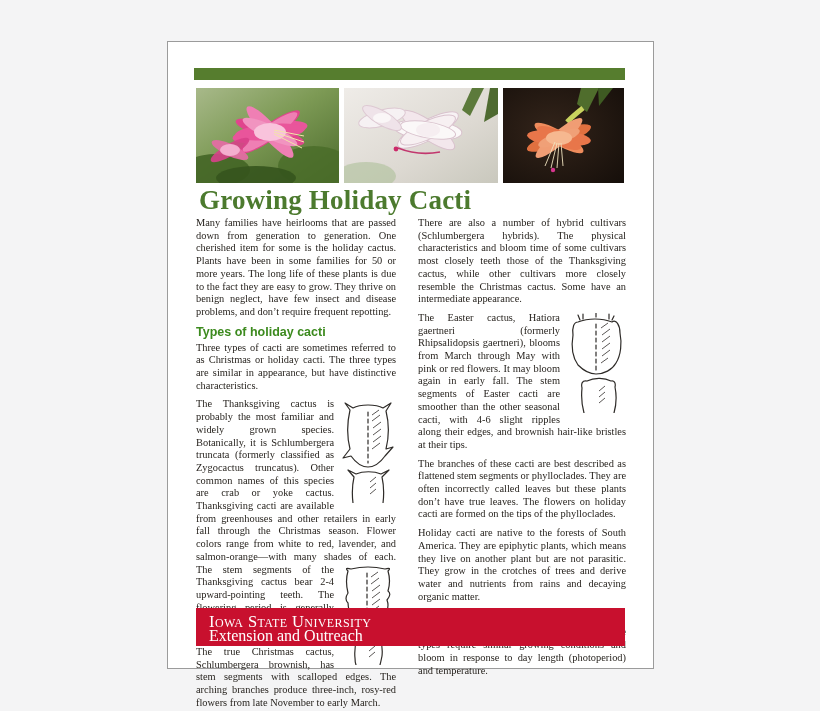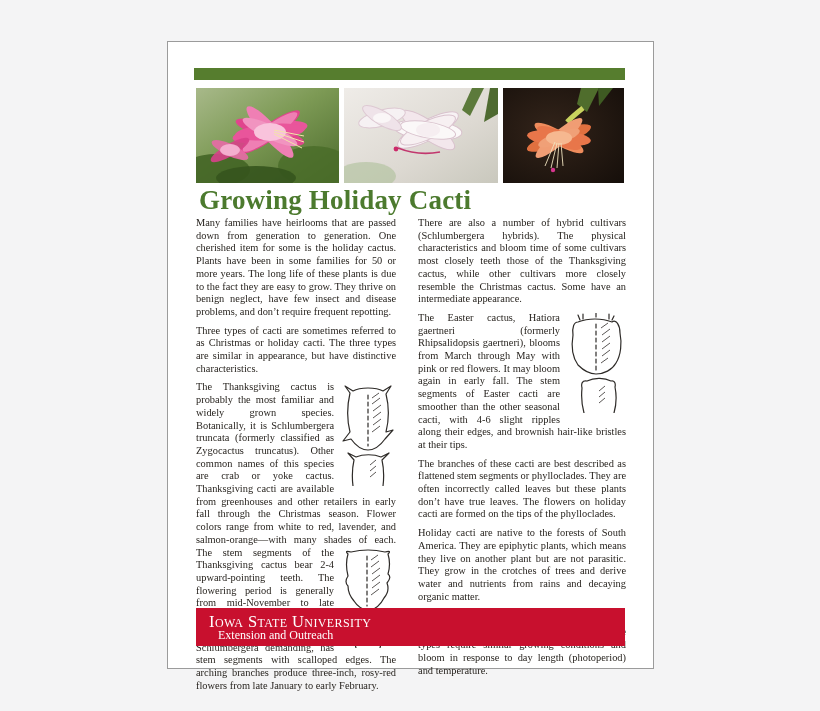--- a/index.html
+++ b/index.html
@@ -56,21 +56,21 @@
   .footnote .sep{display:inline-block;width:9px;}
   .redbar{
     position:absolute;left:28px;top:566px;width:429px;height:38px;
     background:var(--footer_red,#c8102e);color:#fff;
     padding:6px 0 0 13px;box-sizing:border-box;
   }
   .isu{
     font-family:"Liberation Serif",serif;font-variant:small-caps;
     font-size:16.5px;line-height:16px;letter-spacing:.4px;font-weight:400;
   }
-  .ext{font-family:"Liberation Serif",serif;font-size:12px;line-height:11px;margin-left:9px;}
+  .ext{font-family:"Liberation Serif",serif;font-size:16px;line-height:11px;}
 </style>
 </head>
 <body>
 
 <div class="paper">
 
   <div class="greenbar"></div>
 
   <div class="photos">
     <figure class="ph1">
@@ -170,20 +170,21 @@
     </figure>
   </div>
 
   <h1 class="title">Growing Holiday Cacti</h1>
 
   <div class="cols">
 
     <div class="col left">
       <p><span>Many families have heirlooms that are passed down from generation to generation. One cherished item for some is the holiday cactus. Plants have been in some families for 50 or more years. The long life of these plants is due to the fact they are easy to grow. They thrive on benign neglect, have few insect and disease problems, and don’t require frequent repotting.</span></p>
 
+      <h2>Types of holiday cacti</h2>
       <p><span>Three types of cacti are sometimes referred to as Christmas or holiday cacti. The three types are similar in appearance, but have distinctive characteristics.</span></p>
 
       <p>
         <span class="illo">
           <svg width="56" height="104" viewBox="0 0 56 104">
             <g class="draw">
               <path d="M10,11 L5,4 L13,9 C20,5 36,5 43,9 L51,4 L46,12 C49,24 49,38 46,50 L53,48 L45,57 C40,64 34,68 28,68 C22,68 16,64 11,57 L3,59 L10,50 C7,38 7,24 10,11 Z"></path>
               <path d="M28,13 V64" stroke-dasharray="4 3"></path>
               <path d="M14,78 L8,71 L16,75 C23,72 34,72 41,75 L49,71 L42,78 C44,87 44,96 43,104 M14,78 C12,87 12,96 13,104"></path>
             </g>
@@ -218,21 +219,21 @@
               <line x1="29" y1="80" x2="35" y2="75"></line>
                 <line x1="29" y1="86" x2="35" y2="81"></line>
                 <line x1="29" y1="92" x2="35" y2="87"></line>
             </g>
           </svg>
         </span>
         <span>segments of the Thanksgiving cactus bear 2-4 upward-pointing teeth. The flowering period is generally from mid-November to late December.</span>
       </p>
 
       <p>
-        <span>The true Christmas cactus, </span><span class="it">Schlumbergera demanding</span><span>, has stem segments with scalloped edges. The arching branches produce three-inch, rosy-red flowers from late January to early February.</span>
+        <span>The true Christmas cactus, </span><span class="it">Schlumbergera brownish</span><span>, has stem segments with scalloped edges. The arching branches produce three-inch, rosy-red flowers from late November to early March.</span>
       </p>
     </div>
 
     <div class="col right">
       <p>
         <span>There are also a number of hybrid cultivars (</span><span class="it">Schlumbergera</span><span> hybrids). The physical characteristics and bloom time of some cultivars most closely teeth those of the Thanksgiving cactus, while other cultivars more closely resemble the Christmas cactus. Some have an intermediate appearance.</span>
       </p>
 
       <p>
         <span class="illo">

